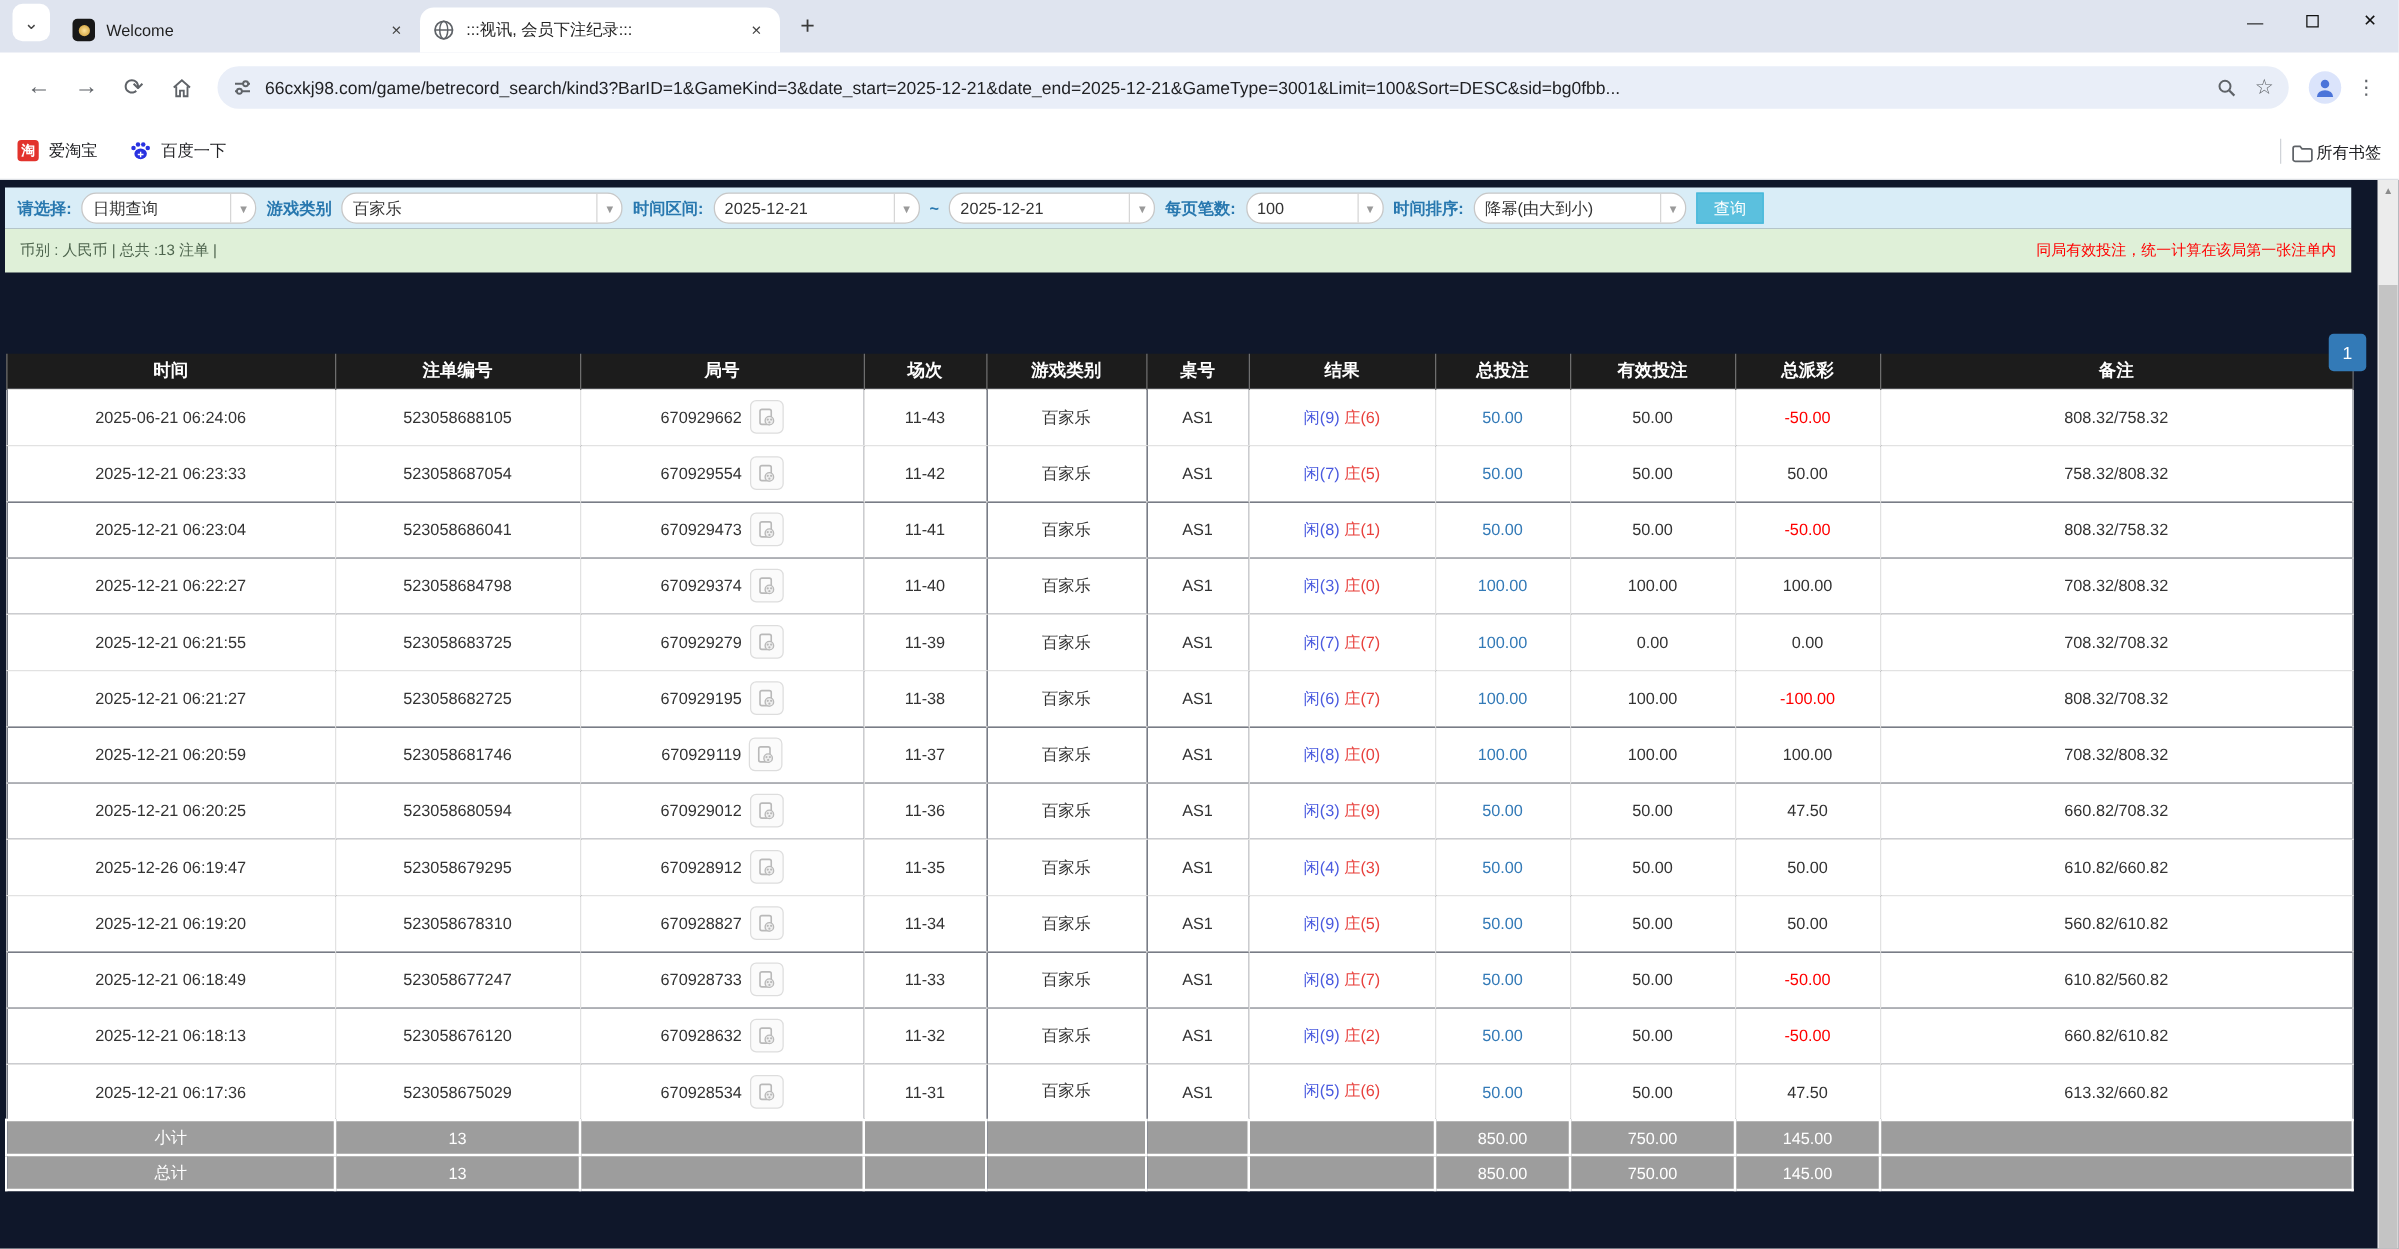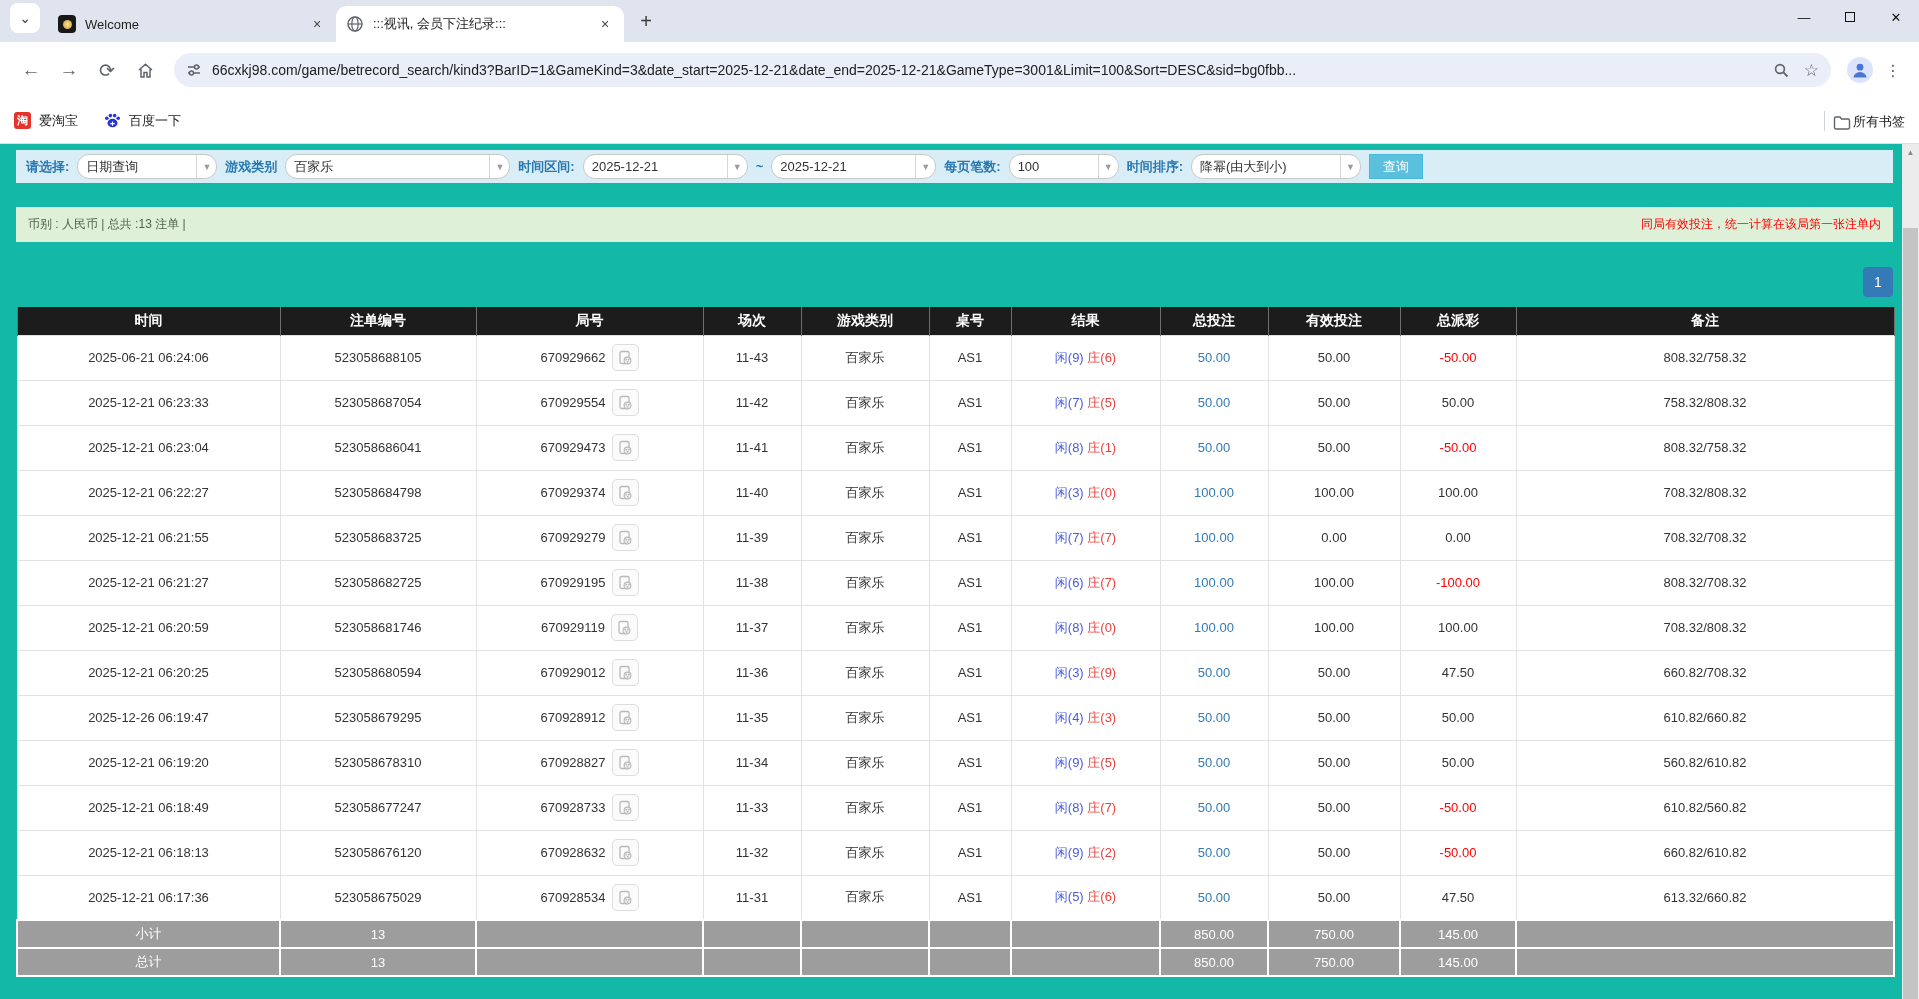--- a/index.html
+++ b/index.html
@@ -48,33 +48,33 @@
   
   .bookmarksbar{height:46px;background:#fff;border-bottom:1px solid #dcdfe4;display:flex;align-items:center;
     padding:0 14px;font-size:13px;color:#202124}
   .bm{display:flex;align-items:center;gap:8px;margin-right:26px}
   .bm-taobao-icon{width:17px;height:17px;background:#e2332c;border-radius:3px;color:#fff;font-size:11px;
     display:flex;align-items:center;justify-content:center;font-weight:bold}
   .bm-right{margin-left:auto;display:flex;align-items:flex-end;gap:2px}
   .bm-divider{width:1px;height:20px;background:#d0d3d8;margin-right:6px}
 
   
-  .page{position:relative;height:855px;background:#14b8a6;padding:6px 0 0 16px}
+  .page{position:relative;height:855px;background:#0f172a;padding:6px 0 0 4px}
   .filterbar{width:1877px;height:33px;background:var(--filter-bar-bg);display:flex;align-items:center;
     padding:0 10px;gap:8px;font-size:13px}
   .flabel{color:#2878af;font-weight:bold;white-space:nowrap}
   .fselect{height:25px;background:#fff;border:1px solid #c7c7c7;border-radius:12px;display:flex;
     align-items:center;font-size:13px;color:#333}
   .fselect .val{padding:0 8px;flex:1;white-space:nowrap;overflow:hidden}
   .fselect .arrow{width:20px;height:100%;border-left:1px solid #d6d6d6;display:flex;align-items:center;
     justify-content:center;color:#9a9a9a;font-size:9px}
   .tilde{color:#2878af;font-weight:bold}
   .searchbtn{height:25px;padding:0 13px;background:var(--accent-button);border:1px solid #46b8da;
     border-radius:0;color:#fff;font-size:13px;display:flex;align-items:center}
-  .greenbar{width:1877px;height:35px;background:var(--summary-bar-bg);margin-top:24px;display:flex;
+  .greenbar{width:1877px;height:35px;background:var(--summary-bar-bg);display:flex;
     align-items:center;justify-content:space-between;padding:0 12px;font-size:12px}
   .greenbar .left{color:#4e654e}
   .greenbar .right{color:var(--negative-red)}
   .pager{position:absolute;top:123px;right:26px;width:30px;height:30px;background:var(--pagination-active);
     border-radius:4px;color:#fff;font-size:14px;display:flex;align-items:center;justify-content:center}
 
   
   table{width:1877px;margin-top:65px;border-collapse:collapse;table-layout:fixed;font-size:13px}
   thead th{background:var(--table-header-bg);color:#fff;font-weight:bold;height:28px;font-size:14px;
     border-right:1px solid #6e6e6e;border-left:1px solid #6e6e6e}

